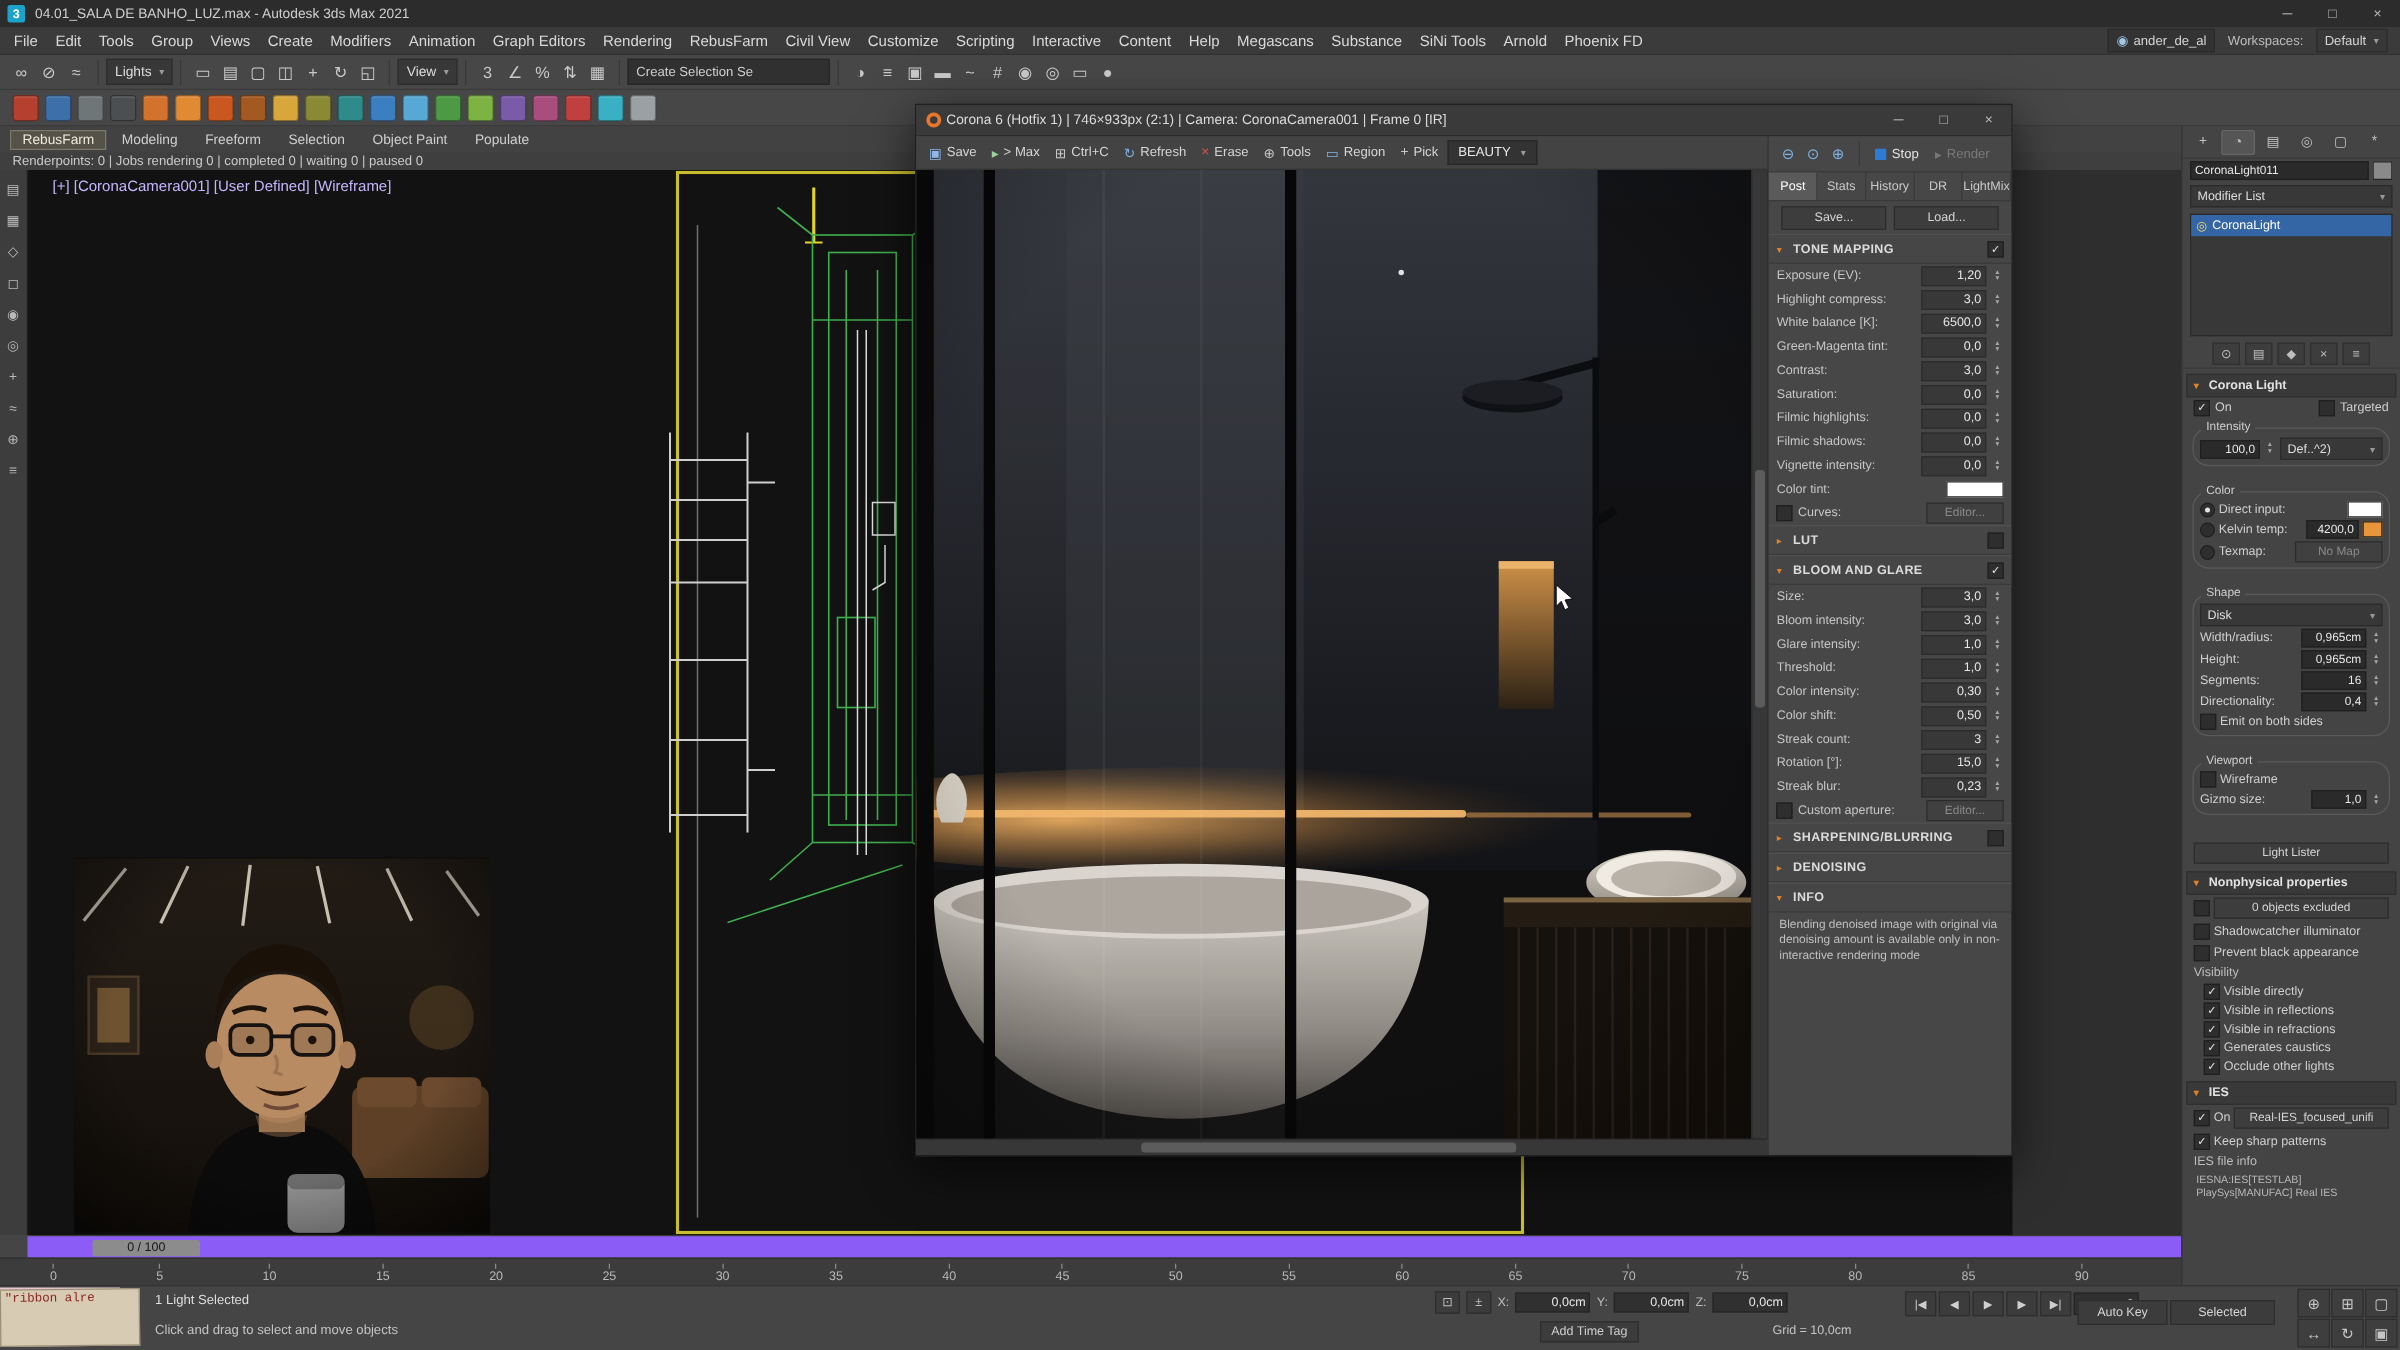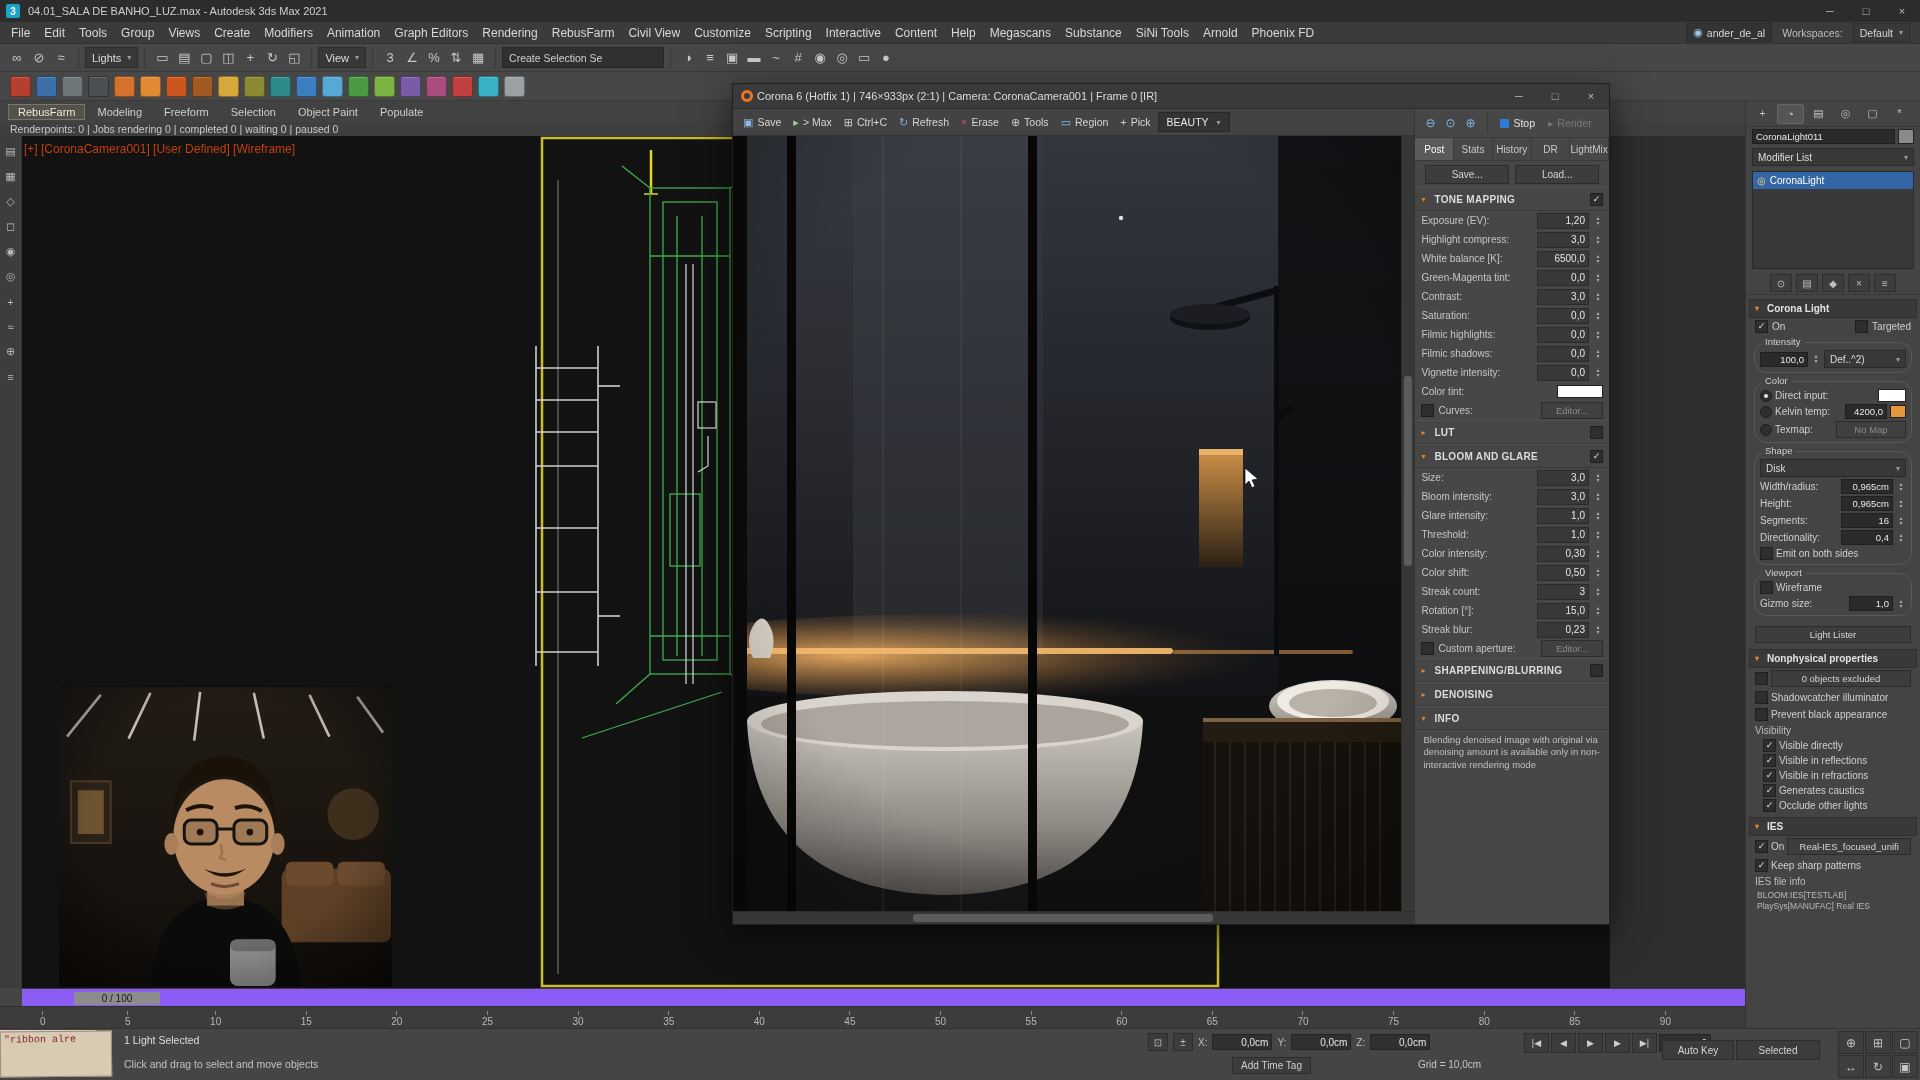--- a/index.html
+++ b/index.html
@@ -38,21 +38,21 @@
   .rtab{padding:1px 9px;font-size:11px;color:#cfcfcf;border:1px solid transparent}
   .rtab.active{background:#55524a;border:1px solid #7a766a;color:#efe9d8}
   .ribbonstatus{position:absolute;left:0;top:122px;width:1745px;height:14px;background:#3f3f3f;color:#c9c9c9;font-size:10.5px;display:flex;align-items:center;padding:0 10px;box-sizing:border-box}
 
   
   .lefttb{position:absolute;left:0;top:136px;width:22px;height:852px;background:#3d3d3d;border-right:1px solid #333;display:flex;flex-direction:column;align-items:center;padding-top:6px;gap:6px;box-sizing:border-box}
   .lti{width:20px;height:19px;display:flex;align-items:center;justify-content:center;color:#b9b9b9;font-size:11px}
 
   
   .viewport{position:absolute;left:22px;top:136px;width:1723px;height:852px;background:#121212;overflow:hidden}
-  .vplabel{position:absolute;top:6px;left:2px;font-size:12px;color:#c2410c;z-index:3}
+  .vplabel{position:absolute;top:6px;left:20px;font-size:12px;color:#c4b5fd;z-index:3}
   .webcam{position:absolute;left:59px;top:686px;width:333px;height:301px;z-index:10;background:#0d0b09;overflow:hidden}
 
   
   .tslider{position:absolute;left:22px;top:988px;width:1898px;height:18px;background:#8b5cf6;border-top:1px solid #3a3a3a}
   .tmarker{position:absolute;left:52px;top:3px;width:86px;height:13px;background:#8c8c8c;color:#161616;font-size:10px;display:flex;align-items:center;justify-content:center;border-radius:2px}
   .truler{position:absolute;left:0;top:1006px;width:1920px;height:22px;background:#3c3c3c;border-top:1px solid #2e2e2e;border-bottom:1px solid #2e2e2e}
   .ticks{position:absolute;left:40px;right:62px;top:4px;display:flex;justify-content:space-between}
   .tick{font-size:10px;color:#b8b8b8;display:flex;flex-direction:column;align-items:center}
   .tick::before{content:"";width:1px;height:4px;background:#8b8b8b;margin-bottom:1px}
 
@@ -85,21 +85,21 @@
   .cp-row{display:flex;align-items:center;gap:3px;padding:2px 6px;font-size:10px;color:#cfcfcf}
   .cp-fld{background:#2a2a2a;border:1px solid #1f1f1f;height:13px;font-size:9.5px;padding:0 3px;color:#e8e8e8;display:flex;align-items:center;justify-content:flex-end}
   .cp-dd{background:#383838;border:1px solid #2a2a2a;height:16px;display:flex;align-items:center;padding:0 5px;gap:5px;font-size:10px;color:#ddd;flex:1;justify-content:space-between}
   .cp-dd::after{content:"▾";font-size:8px;color:#9a9a9a}
   .stackbox{margin:3px 6px;background:#383838;border:1px solid #2a2a2a;height:96px}
   .stackitem{display:flex;align-items:center;gap:4px;background:#3465a4;color:#fff;height:17px;padding:0 4px;font-size:10px}
   .stacktools{display:flex;gap:4px;justify-content:center;padding:2px 0;border-bottom:1px solid #383838}
   .sticon{width:20px;height:16px;display:flex;align-items:center;justify-content:center;color:#bdbdbd;background:#3d3d3d;border:1px solid #2f2f2f;font-size:10px}
   .rollout{margin:4px 3px 0}
   .rollout-h{height:17px;background:#393939;border:1px solid #2f2f2f;display:flex;align-items:center;gap:4px;padding:0 5px;font-weight:bold;font-size:10px;color:#e2e2e2}
-  .group{border:1px solid #5a5a5a;border-radius:13px;margin:7px 5px 8px;padding:6px 3px 3px;position:relative}
+  .group{border:1px solid #5a5a5a;border-radius:13px;margin:7px 5px 20px;padding:6px 3px 3px;position:relative}
   .glabel{position:absolute;top:-7px;left:6px;background:#444;padding:0 4px;font-size:9.5px;color:#cfcfcf}
   .cb{width:11px;height:11px;background:#2e2e2e;border:1px solid #1f1f1f;display:inline-flex;align-items:center;justify-content:center;flex:0 0 auto}
   .cb.checked::after{content:"✓";color:#e4e4e4;font-size:9px;line-height:1}
   .radio{width:10px;height:10px;border-radius:50%;background:#2e2e2e;border:1px solid #1f1f1f;display:inline-flex;align-items:center;justify-content:center;flex:0 0 auto}
   .radio.on::after{content:"";width:4px;height:4px;border-radius:50%;background:#e4e4e4}
   .sw{width:26px;height:11px;border:1px solid #222;flex:0 0 auto}
   .spin{display:inline-flex;flex-direction:column;width:10px;flex:0 0 auto}
   .spin i{font-style:normal;font-size:6px;line-height:5px;color:#a8a8a8;text-align:center}
   .smallbtn{background:#3d3d3d;border:1px solid #2c2c2c;height:15px;display:flex;align-items:center;justify-content:center;font-size:9.5px;color:#d5d5d5;padding:0 6px}
   .smallbtn.disabled{color:#8a8a8a;background:#404040}
@@ -710,21 +710,21 @@
         <span class="smallbtn" style="flex:1;overflow:hidden;white-space:nowrap">Real-IES_focused_unifi</span>
       </div>
       <div class="cp-row">
         <span class="cb checked"></span>
         <span>Keep sharp patterns</span>
       </div>
       <div class="cp-row" style="color:#bdbdbd">
           <span>IES file info</span>
         </div>
       <div class="iesinfo">
-        <div>BLOOM:IES[TESTLAB]</div>
+        <div>IESNA:IES[TESTLAB]</div>
         <div>PlaySys[MANUFAC] Real IES</div>
       </div>
     </div>
   </div>
 
   <div class="corona">
     <div class="c-title">
       <span class="c-logo"></span>
       <span class="c-titletext">Corona 6 (Hotfix 1) | 746×933px (2:1) | Camera: CoronaCamera001 | Frame 0 [IR]</span>
       <div class="winbtns">

